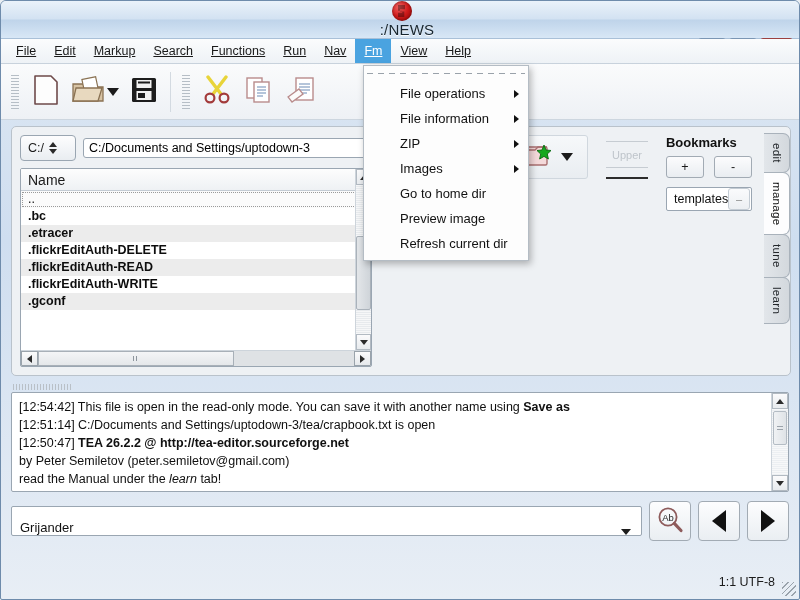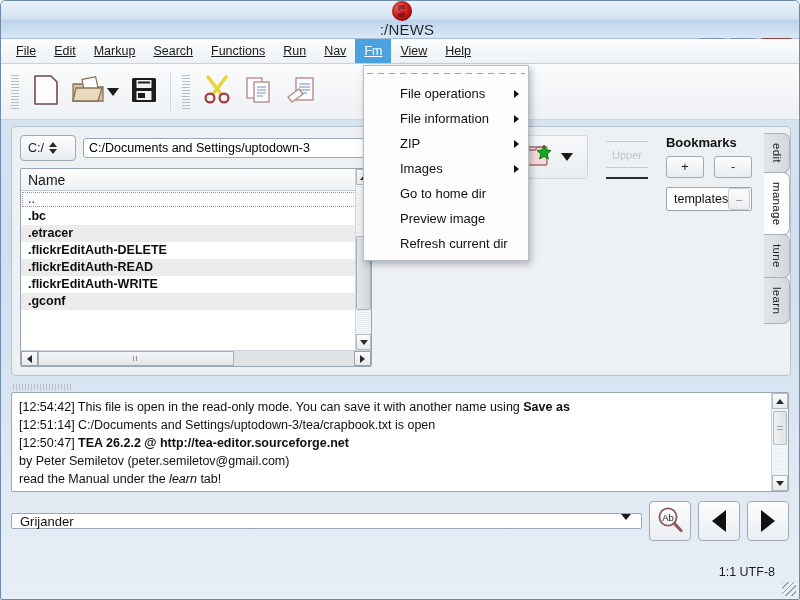--- a/index.html
+++ b/index.html
@@ -296,43 +296,43 @@
   }
   #log-scroll .mid { flex: 1; position: relative; background: repeating-linear-gradient(180deg,#f7f8f9 0 1px,#eceff2 1px 2px); }
   #log-scroll .mid .thumb { position:absolute; left:1px; right:1px; top:2px; height:34px;
     background: linear-gradient(90deg,#f0f2f4,#dfe3e7); border:1px solid #b4bcc4; border-radius:2px; }
   #log-scroll .mid .thumb::after { content:""; position:absolute; left:3px; right:3px; top:50%; height:5px; margin-top:-2px;
     background-image: repeating-linear-gradient(180deg,#9aa2aa 0 1px, transparent 1px 3px); }
 
   
   #searchbar { display: flex; align-items: center; gap: 7px; padding: 9px 10px 0 10px; }
   #search-combo {
-    flex: 1; height: 16px;
+    flex: 1; height: 30px;
     border: 1px solid #9aa6b2; border-radius: 2px;
     background: #fff;
-    display: flex; align-items: flex-start;
+    display: flex; align-items: flex-end;
     padding: 0 4px 0 8px;
     font-size: 13px; color: #111;
   }
   #search-combo .cb-arrow { margin-left: auto; width:0;height:0;
     border-left:5px solid transparent;border-right:5px solid transparent;border-top:6px solid #1d1d1d; margin-right:6px; }
   .sq-btn {
     width: 42px; height: 40px;
     border: 1px solid #a2abb4; border-radius: 4px;
     background: linear-gradient(180deg,#fdfdfe 0%, #eaeef2 100%);
     display: flex; align-items: center; justify-content: center;
   }
   .tri-left { width:0;height:0;border-top:11px solid transparent;border-bottom:11px solid transparent;border-right:14px solid #111; }
   .tri-right { width:0;height:0;border-top:11px solid transparent;border-bottom:11px solid transparent;border-left:14px solid #111; }
 
   
   #statusbar {
     position: absolute; left: 0; right: 0; bottom: 0;
     height: 34px;
-    display: flex; justify-content: flex-end;
+    display: flex; align-items: center; justify-content: flex-end;
     padding-right: 24px;
     font-size: 12.5px; color: #1b1b1b;
   }
   #grip-corner {
     position: absolute; right: 3px; bottom: 3px; width: 14px; height: 14px;
     background-image:
       repeating-linear-gradient(135deg, #9aa3ac 0 1px, transparent 1px 4px);
   }
 
   

